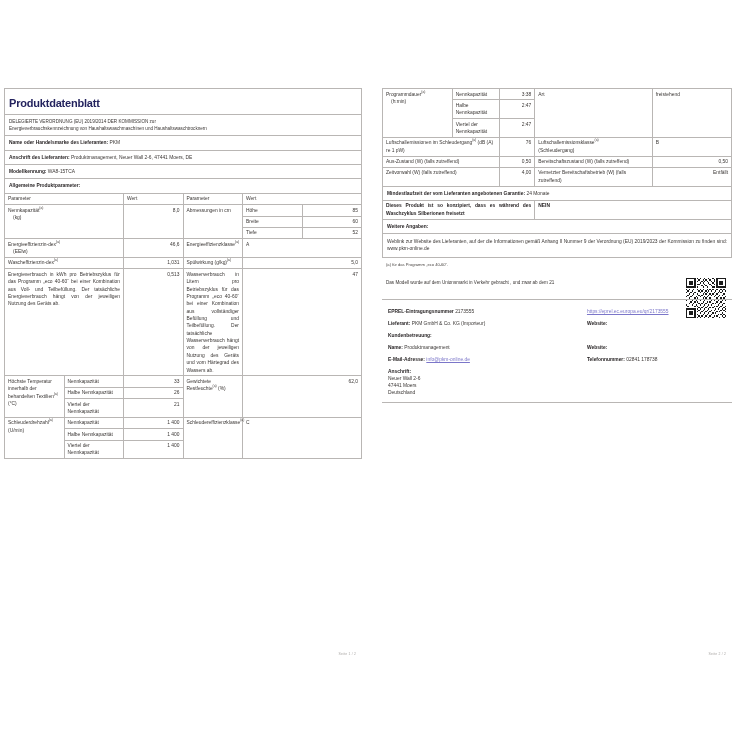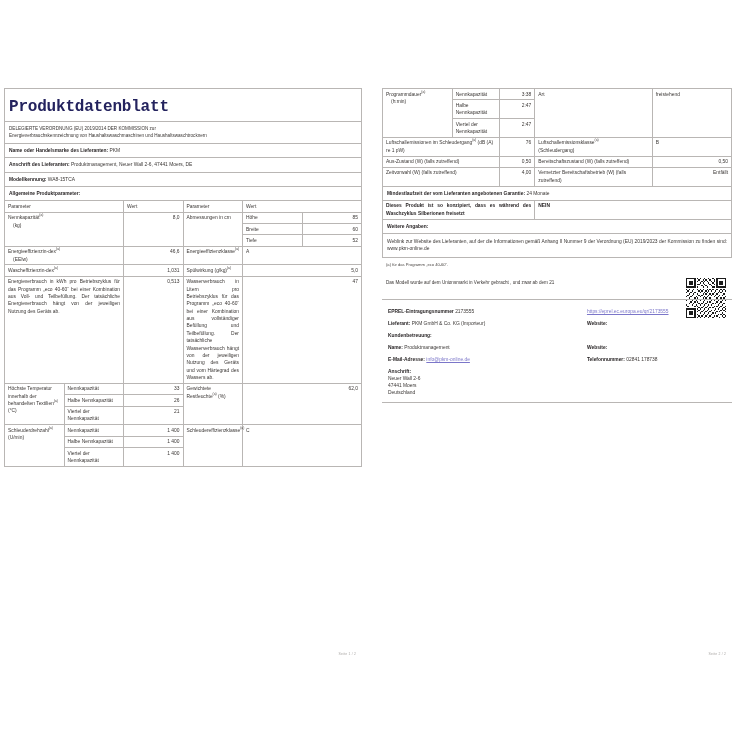--- a/index.html
+++ b/index.html
@@ -30,22 +30,22 @@
     color:#3a3634;
   }
   .r{text-align:right;}
   .b{font-weight:bold;color:#231f20;}
   .just{text-align:justify;}
   sup{font-size:3.3px;vertical-align:super;line-height:0;}
 
   
   .title-cell{padding:6px 4px 2px 4px;}
   h1{
-    margin:0;font-size:16px;font-weight:bold;
-    color:#24235e;letter-spacing:-0.2px;font-family:Liberation Mono, monospace;
+    margin:0;font-size:11px;font-weight:bold;
+    color:#24235e;letter-spacing:-0.2px;font-family:Liberation Sans, sans-serif;
   }
   .regline{
     font-size:4.6px;line-height:1.62;color:#3a3634;padding:3px 4px 3px 4px;
   }
 
   
   .note-small{font-size:4.1px;color:#4a4643;padding:4px 4px 2px 4px;line-height:1.5;}
   .model-line{font-size:4.6px;color:#3a3634;padding:2px 4px;line-height:1.5;}
 
   .contact{

